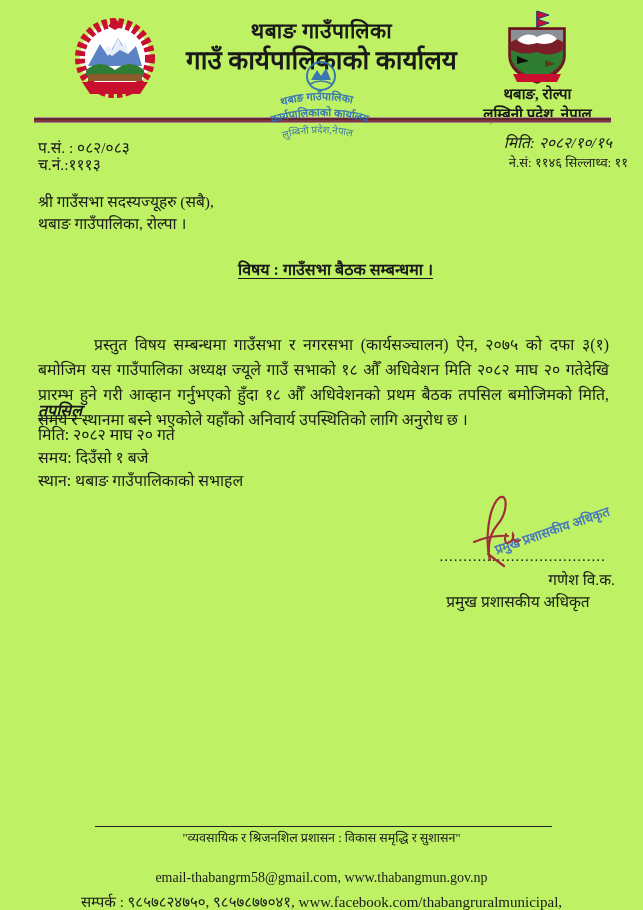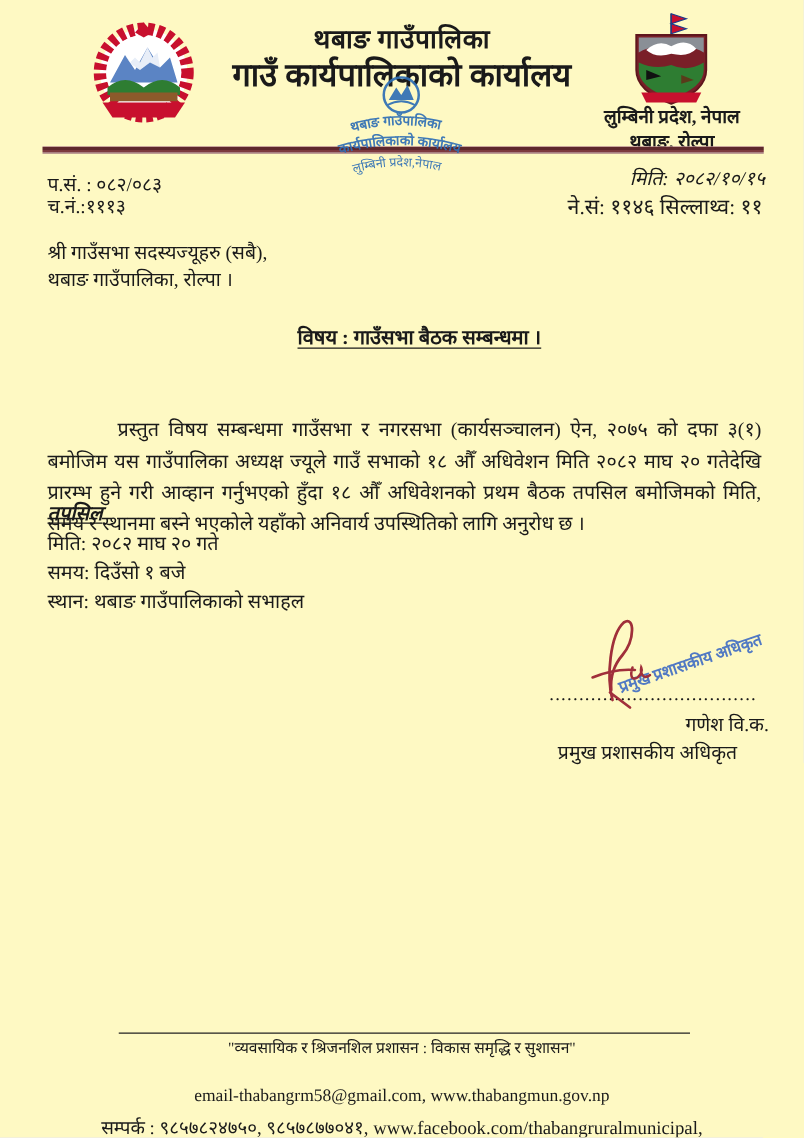--- a/index.html
+++ b/index.html
@@ -1,33 +1,33 @@
 <!DOCTYPE html>
 <html><head>
 <meta charset="utf-8">
 <style>
   html,body{margin:0;padding:0;background:#e9e9e9;}
   .page{
-    position:relative;width:643px;height:910px;margin:0 auto;background:#fef9c3;
+    position:relative;width:643px;height:910px;margin:0 auto;background:#bef264;
     font-family:"Liberation Serif","DejaVu Serif",serif;color:#1a1a1a;overflow:hidden;
   }
   
   .hdr-title1{position:absolute;top:16px;left:0;right:0;text-align:center;font-size:21px;font-weight:bold;letter-spacing:.5px;}
   .hdr-title2{position:absolute;top:41px;left:0;right:0;text-align:center;font-size:26px;font-weight:bold;}
   .logo-left{position:absolute;left:62px;top:16px;width:106px;height:92px;}
   .logo-right{position:absolute;left:487px;top:10px;width:100px;height:76px;}
   .hdr-right-addr{position:absolute;left:440px;top:84px;width:195px;text-align:center;font-weight:bold;font-size:15px;line-height:20px;}
   .stamp{position:absolute;left:252px;top:58px;width:138px;height:92px;z-index:3;opacity:.92;}
   .hdr-rule{position:absolute;left:34px;right:32px;top:117px;height:6px;
     background:linear-gradient(#b98d90 0 1px,#5e282c 1px 3px,#7c393e 3px 5px,#a97f82 5px 6px);z-index:2;}
   
   .meta-left1{position:absolute;left:38px;top:136px;font-size:15.5px;}
   .meta-left2{position:absolute;left:38px;top:153px;font-size:15.5px;}
   .meta-right1{position:absolute;right:31px;top:131px;font-size:15.5px;text-align:right;font-style:italic;}
-  .meta-right2{position:absolute;right:33px;top:153px;font-size:17px;text-align:center;}
+  .meta-right2{position:absolute;right:15px;top:153px;font-size:13px;text-align:center;}
   
   .addr1{position:absolute;left:38px;top:190px;font-size:15.5px;}
   .addr2{position:absolute;left:38px;top:212px;font-size:15.5px;}
   
   .subject{position:absolute;left:0;right:0;top:258px;text-align:center;font-size:16px;font-weight:bold;}
   .subject span{text-decoration:underline;text-underline-offset:3px;margin-left:28px;}
   
   .body-par{position:absolute;left:38px;right:34px;top:332px;font-size:15.8px;line-height:25px;text-align:justify;text-indent:56px;}
   .tapasil{position:absolute;left:38px;top:399px;font-size:16px;font-weight:bold;font-style:italic;text-decoration:underline;text-underline-offset:2px;}
   .sched-date{position:absolute;left:38px;top:423px;font-size:15.8px;}
@@ -71,22 +71,22 @@
     <path d="M22,18 h56 v28 q0,17 -28,27 q-28,-10 -28,-27 Z" fill="#7a1f28" stroke="#5e161d" stroke-width="1.5"></path>
     <path d="M24,20 h52 v12 q-13,-8 -26,0 q-13,-8 -26,0 Z" fill="#8a8f96"></path>
     <path d="M30,30 q10,-9 20,-3 q12,-7 20,2 q-6,7 -20,4 q-12,4 -20,-3 Z" fill="#ffffff"></path>
     <path d="M24,40 q13,6 26,2 q13,6 26,-2 v6 q0,14 -26,23 q-26,-9 -26,-23 Z" fill="#2e7d32"></path>
     <path d="M30,46 l12,5 l-12,3 Z" fill="#111"></path>
     <path d="M58,50 l10,4 l-10,3 Z" fill="#5a3a1a"></path>
     <path d="M26,64 L74,64 L70,72 L30,72 Z" fill="#c8102e"></path>
   </svg>
 
   <div class="hdr-right-addr">
+    <div>थबाङ, रोल्पा</div>
     <div>लुम्बिनी प्रदेश, नेपाल</div>
-    <div>थबाङ, रोल्पा</div>
   </div>
 
   <svg class="stamp" viewBox="0 0 138 92">
     <circle cx="69" cy="18" r="14" fill="none" stroke="#2f6fb5" stroke-width="2"></circle>
     <path d="M59,22 L65,12 L69,18 L74,10 L79,22 Z" fill="#2f6fb5"></path>
     <path d="M58,26 Q69,20 80,26" stroke="#2f6fb5" stroke-width="1.5" fill="none"></path>
     <path id="stampArc1" d="M22,50 Q69,34 116,50" fill="none"></path>
     <path id="stampArc2" d="M18,66 Q69,50 120,66" fill="none"></path>
     <path id="stampArc3" d="M26,82 Q69,68 112,82" fill="none"></path>
     <text font-size="11" font-weight="bold" fill="#2f6fb5"><textPath href="#stampArc1" startOffset="8%">थबाङ गाउँपालिका</textPath></text>

